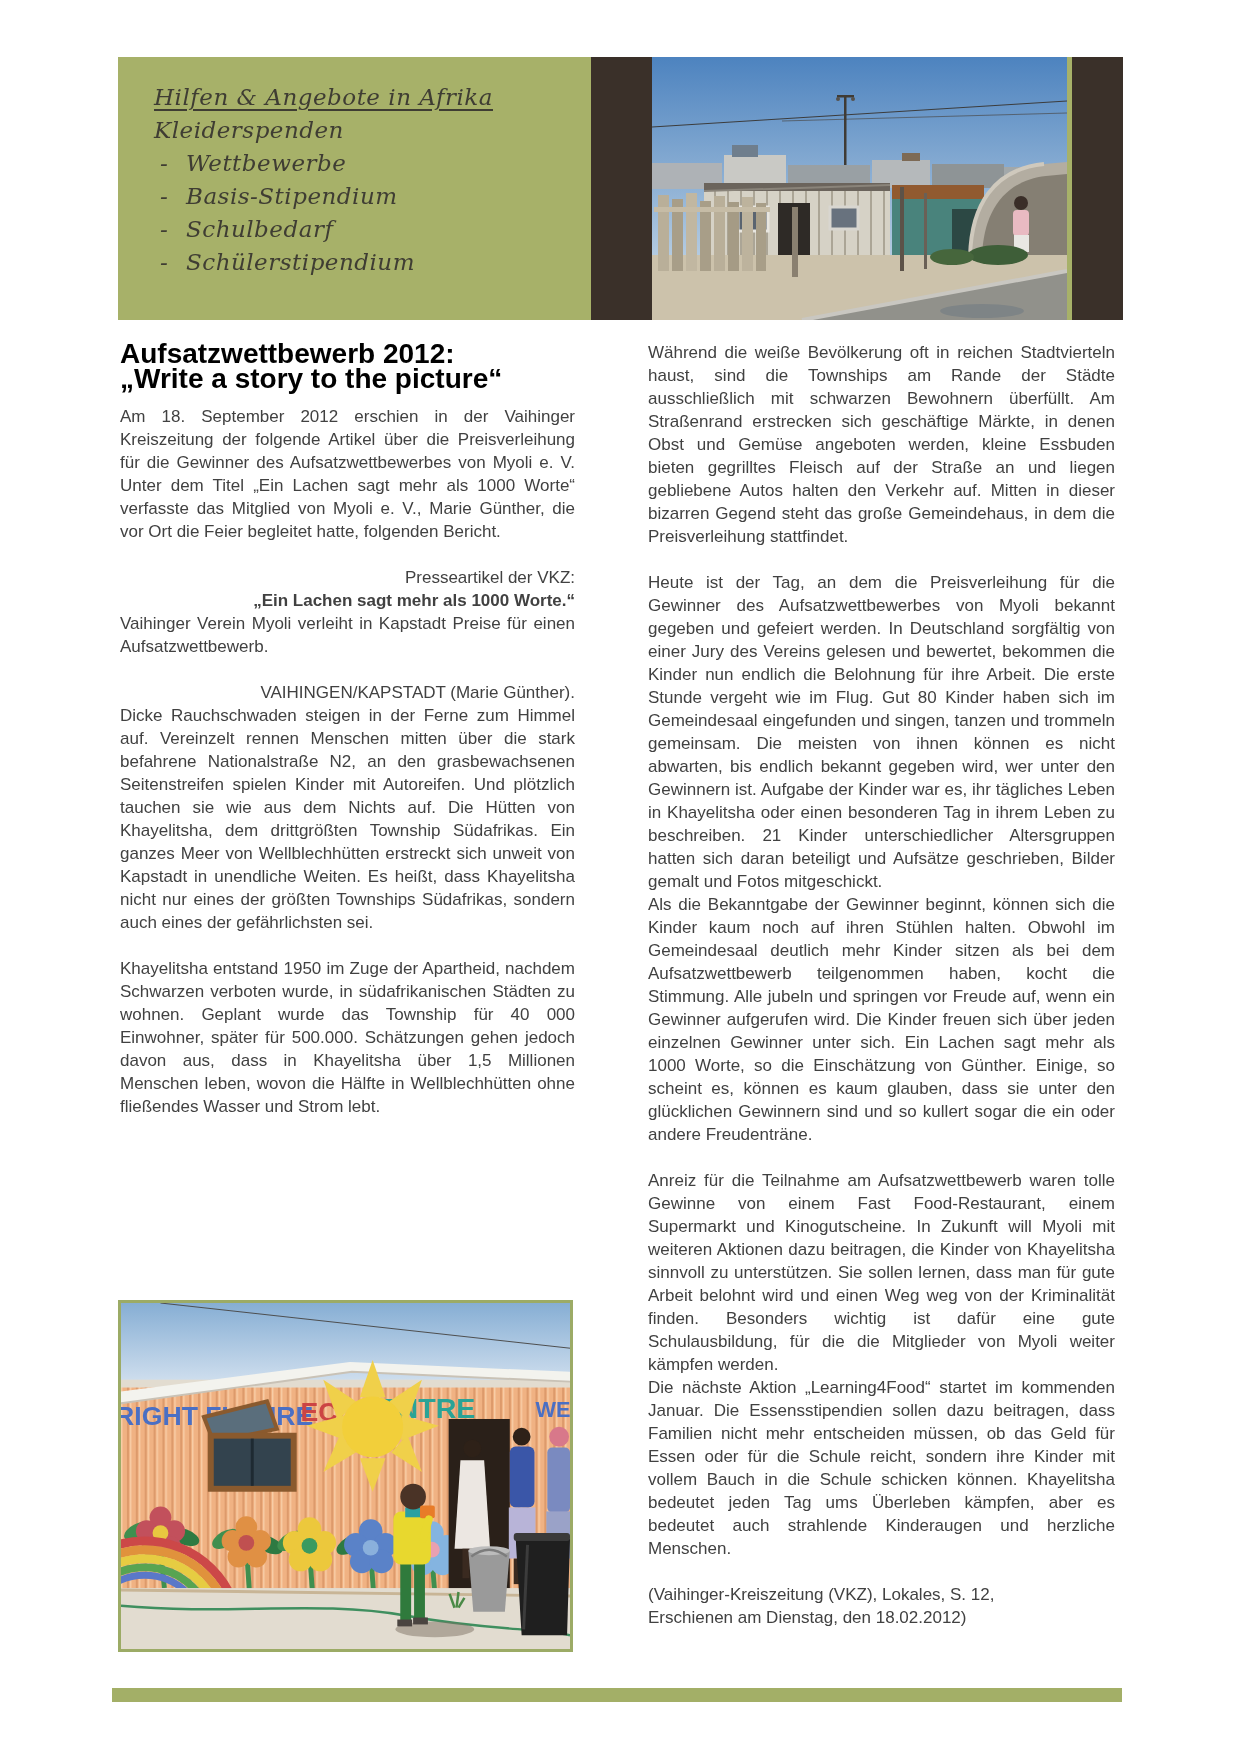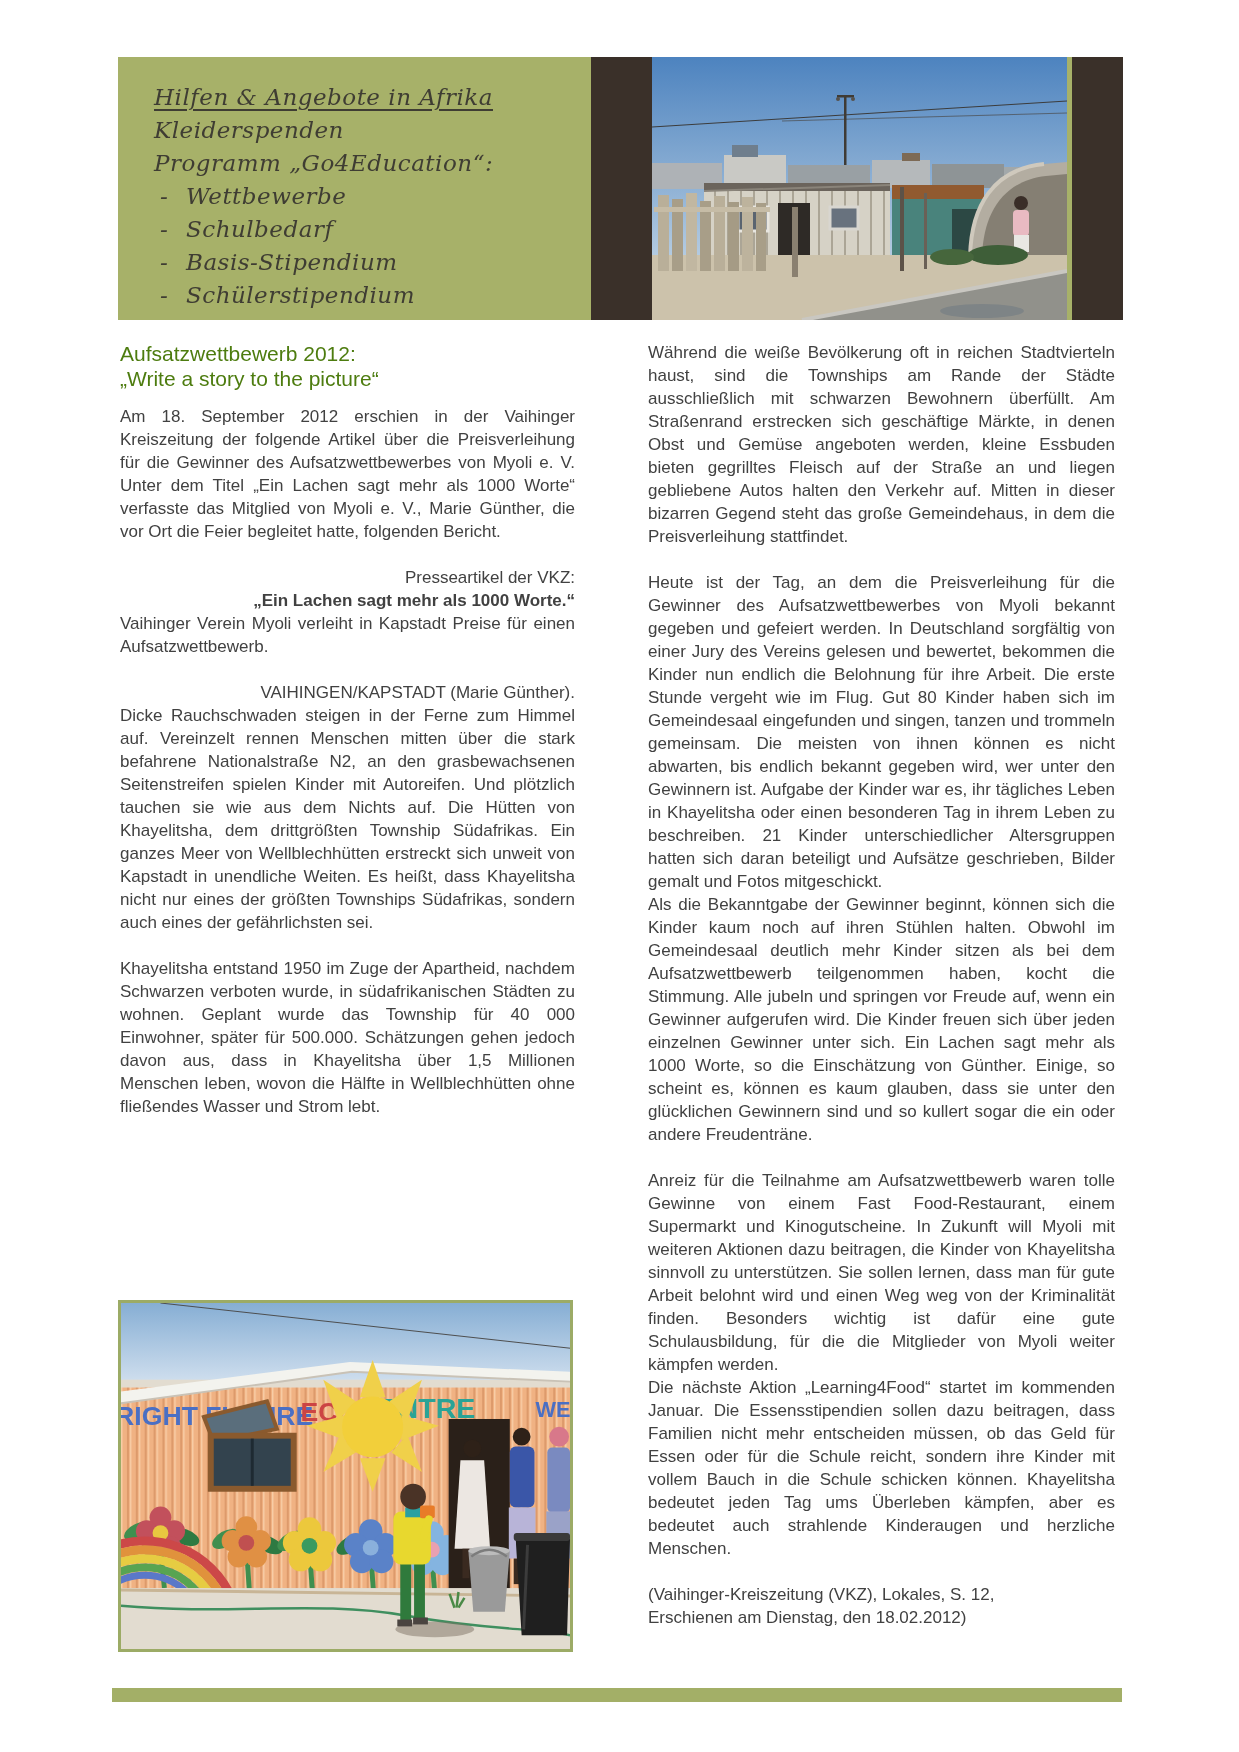--- a/index.html
+++ b/index.html
@@ -15,21 +15,21 @@
   .hdr-brown-r{width:51px;height:263px;background:#3a3029;}
   .script{font-family:"DejaVu Serif",serif;font-style:italic;color:#3f3d33;
           font-size:23px;line-height:33px;letter-spacing:.5px;}
   .script-title{text-decoration:underline;text-underline-offset:4px;}
   .script-bullet{padding-left:6px;}
   .script-bullet .dash{display:inline-block;width:26px;}
   
   .col{position:absolute;top:341px;font-size:17px;line-height:23px;}
   .col-left{left:120px;width:455px;}
   .col-right{left:648px;width:467px;}
-  .headline{font-weight:normal;font-size:21px;line-height:25px;color:#4d7c0f;
+  .headline{font-weight:bold;font-size:28px;line-height:25px;color:#000000;
             white-space:pre-line;margin:0 0 14px 0;}
   p.body{margin:0 0 23px 0;text-align:justify;}
   p.body.tight{margin-bottom:0;}
   p.body.nojust{text-align:right;}
   .ital{}
   .bold{font-weight:bold;}
   .pre{white-space:pre-line;}
   
   .ecd-photo{position:absolute;left:118px;top:1300px;width:455px;height:352px;
              box-sizing:border-box;border:3px solid #9cab66;overflow:hidden;background:#e2dcd0;}
@@ -39,24 +39,23 @@
 </style>
 </head>
 <body>
 
 <div class="page">
 
   <div class="header">
     <div class="hdr-green">
       <div class="script script-title">Hilfen &amp; Angebote in Afrika</div>
       <div class="script">Kleiderspenden</div>
-      <div class="script">Programm „Go4Education“:</div>
       <div class="script script-bullet"><span class="dash">-</span><span>Wettbewerbe</span></div>
+      <div class="script script-bullet"><span class="dash">-</span><span>Basis-Stipendium</span></div>
       <div class="script script-bullet"><span class="dash">-</span><span>Schulbedarf</span></div>
-      <div class="script script-bullet"><span class="dash">-</span><span>Basis-Stipendium</span></div>
       <div class="script script-bullet"><span class="dash">-</span><span>Schülerstipendium</span></div>
     </div>
     <div class="hdr-brown-l"></div>
     <div class="hdr-photo">
       <svg width="415" height="263" viewBox="0 0 415 263">
         <defs>
           <linearGradient id="sky1" x1="0" y1="0" x2="0" y2="1">
             <stop offset="0" stop-color="#4d83bf"></stop>
               <stop offset="0.8" stop-color="#b9cfe3"></stop>
           </linearGradient>

